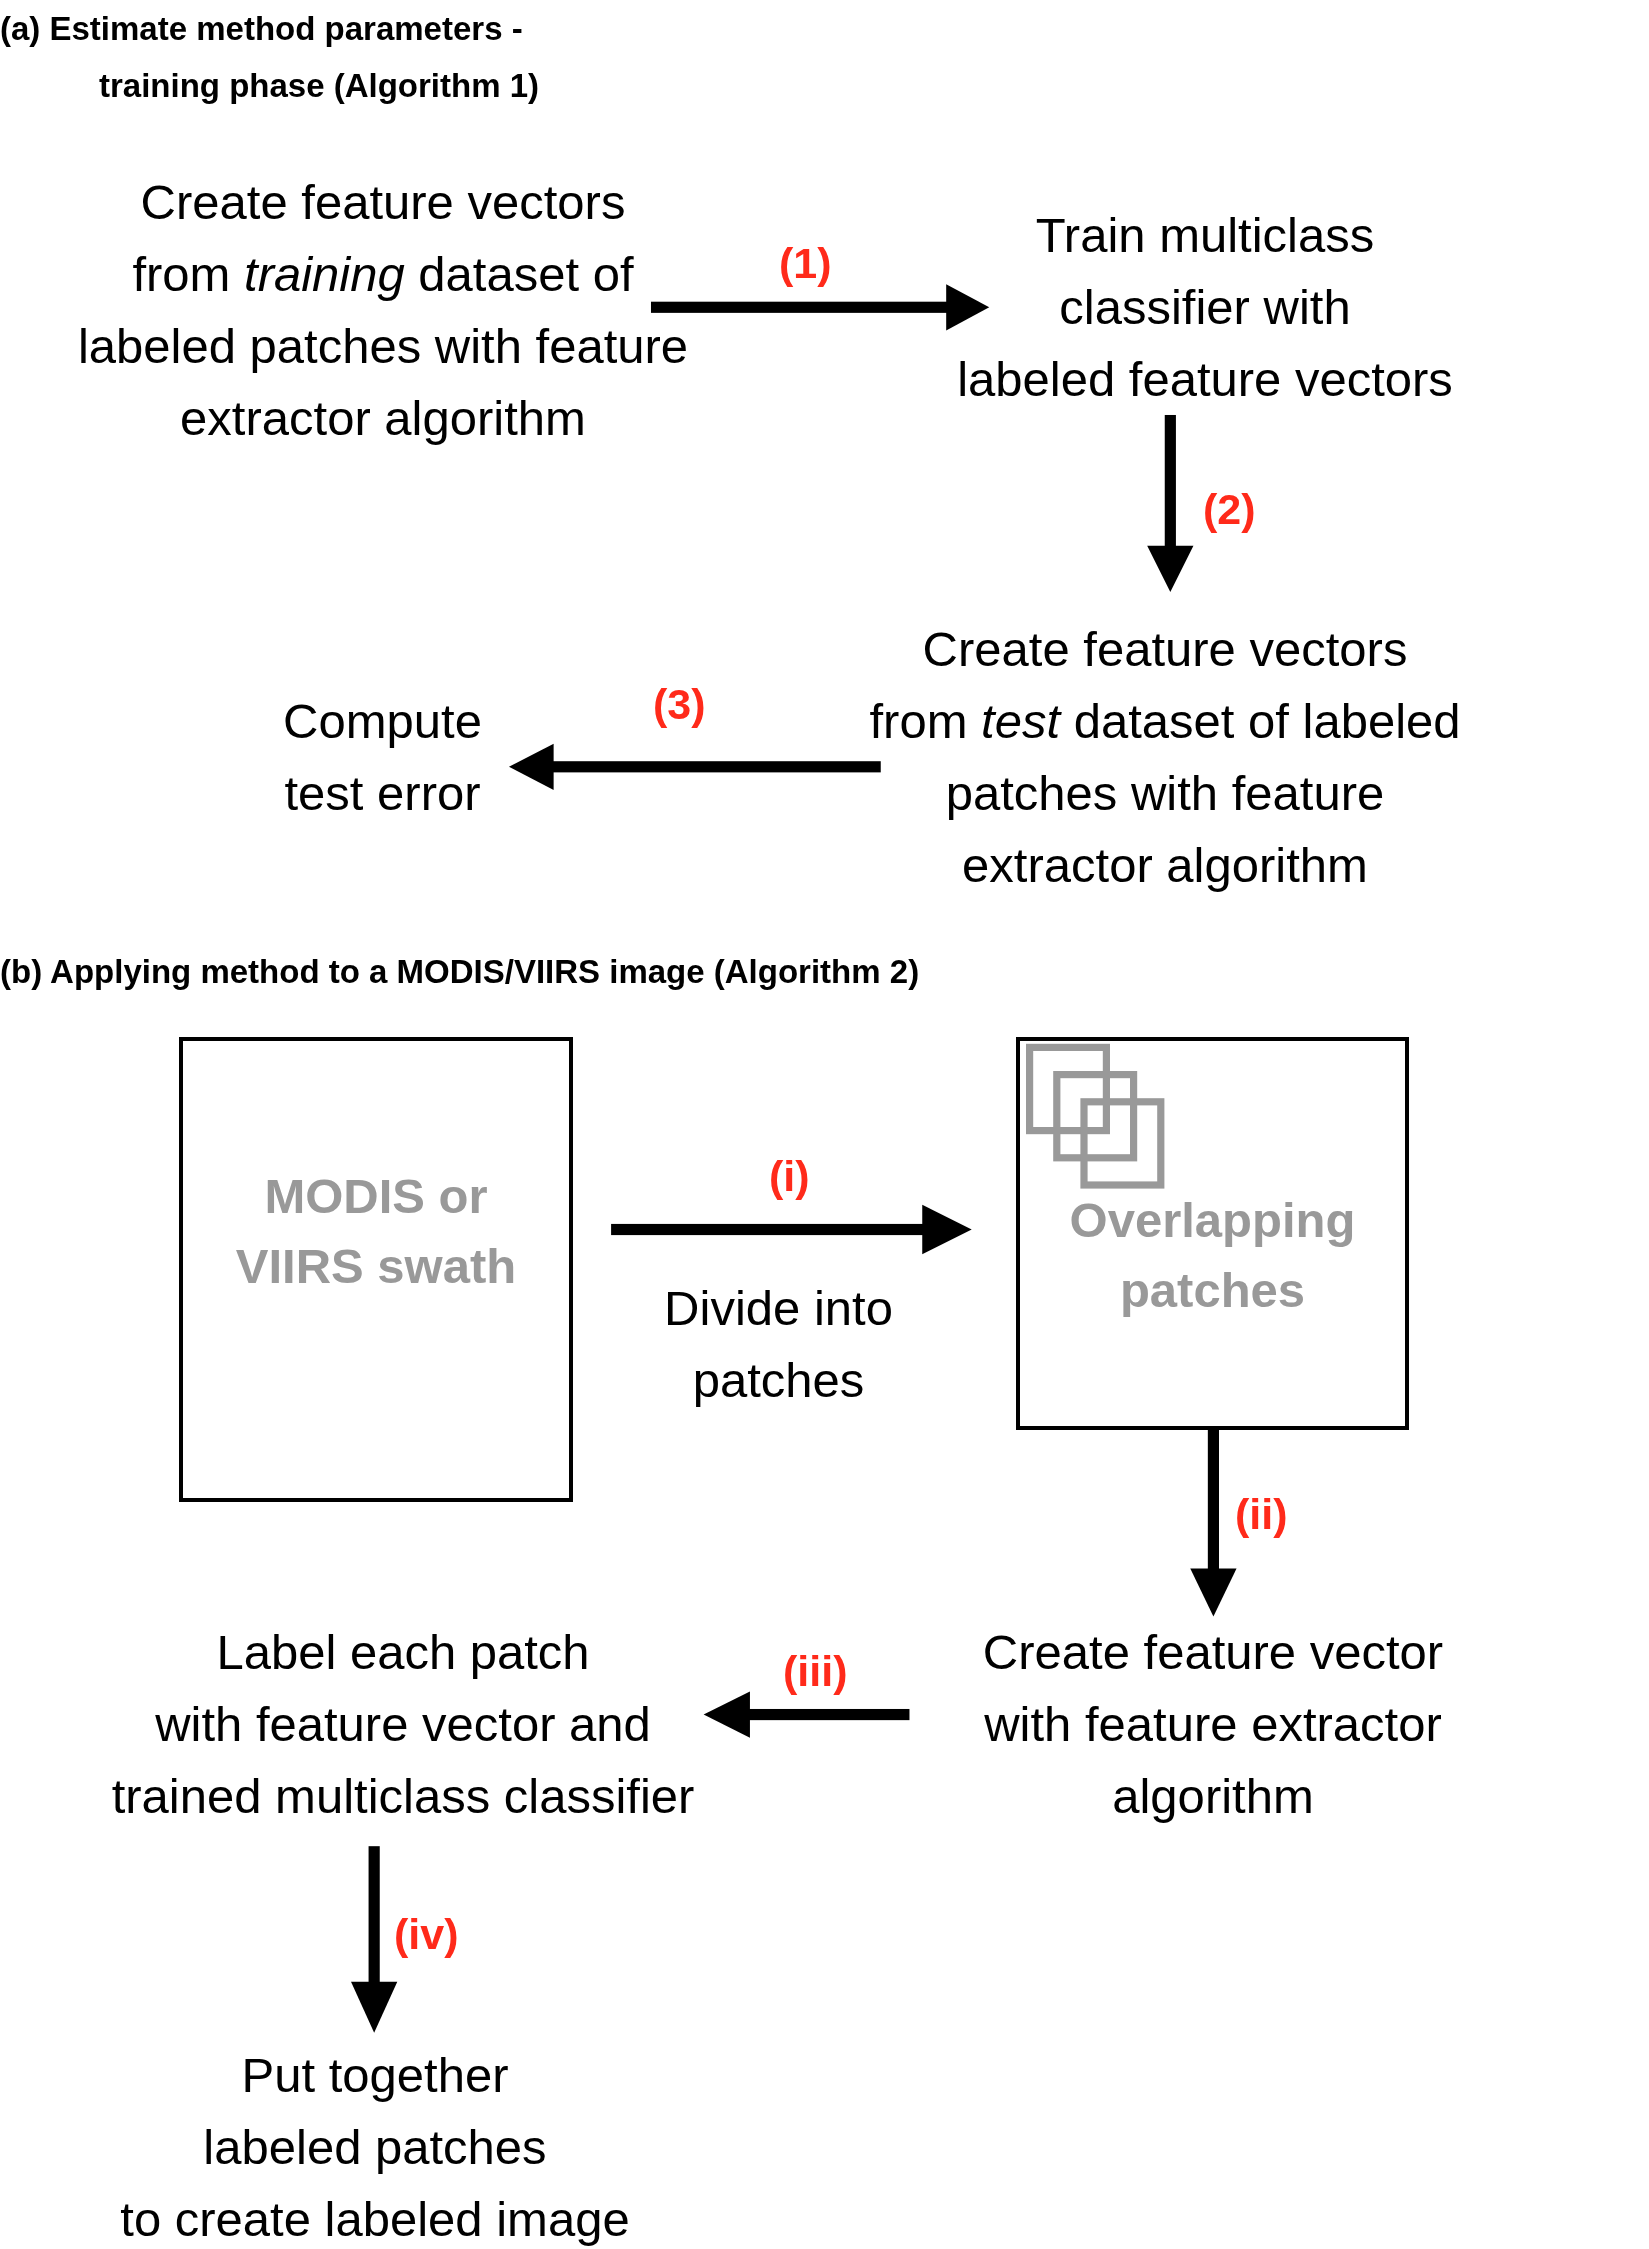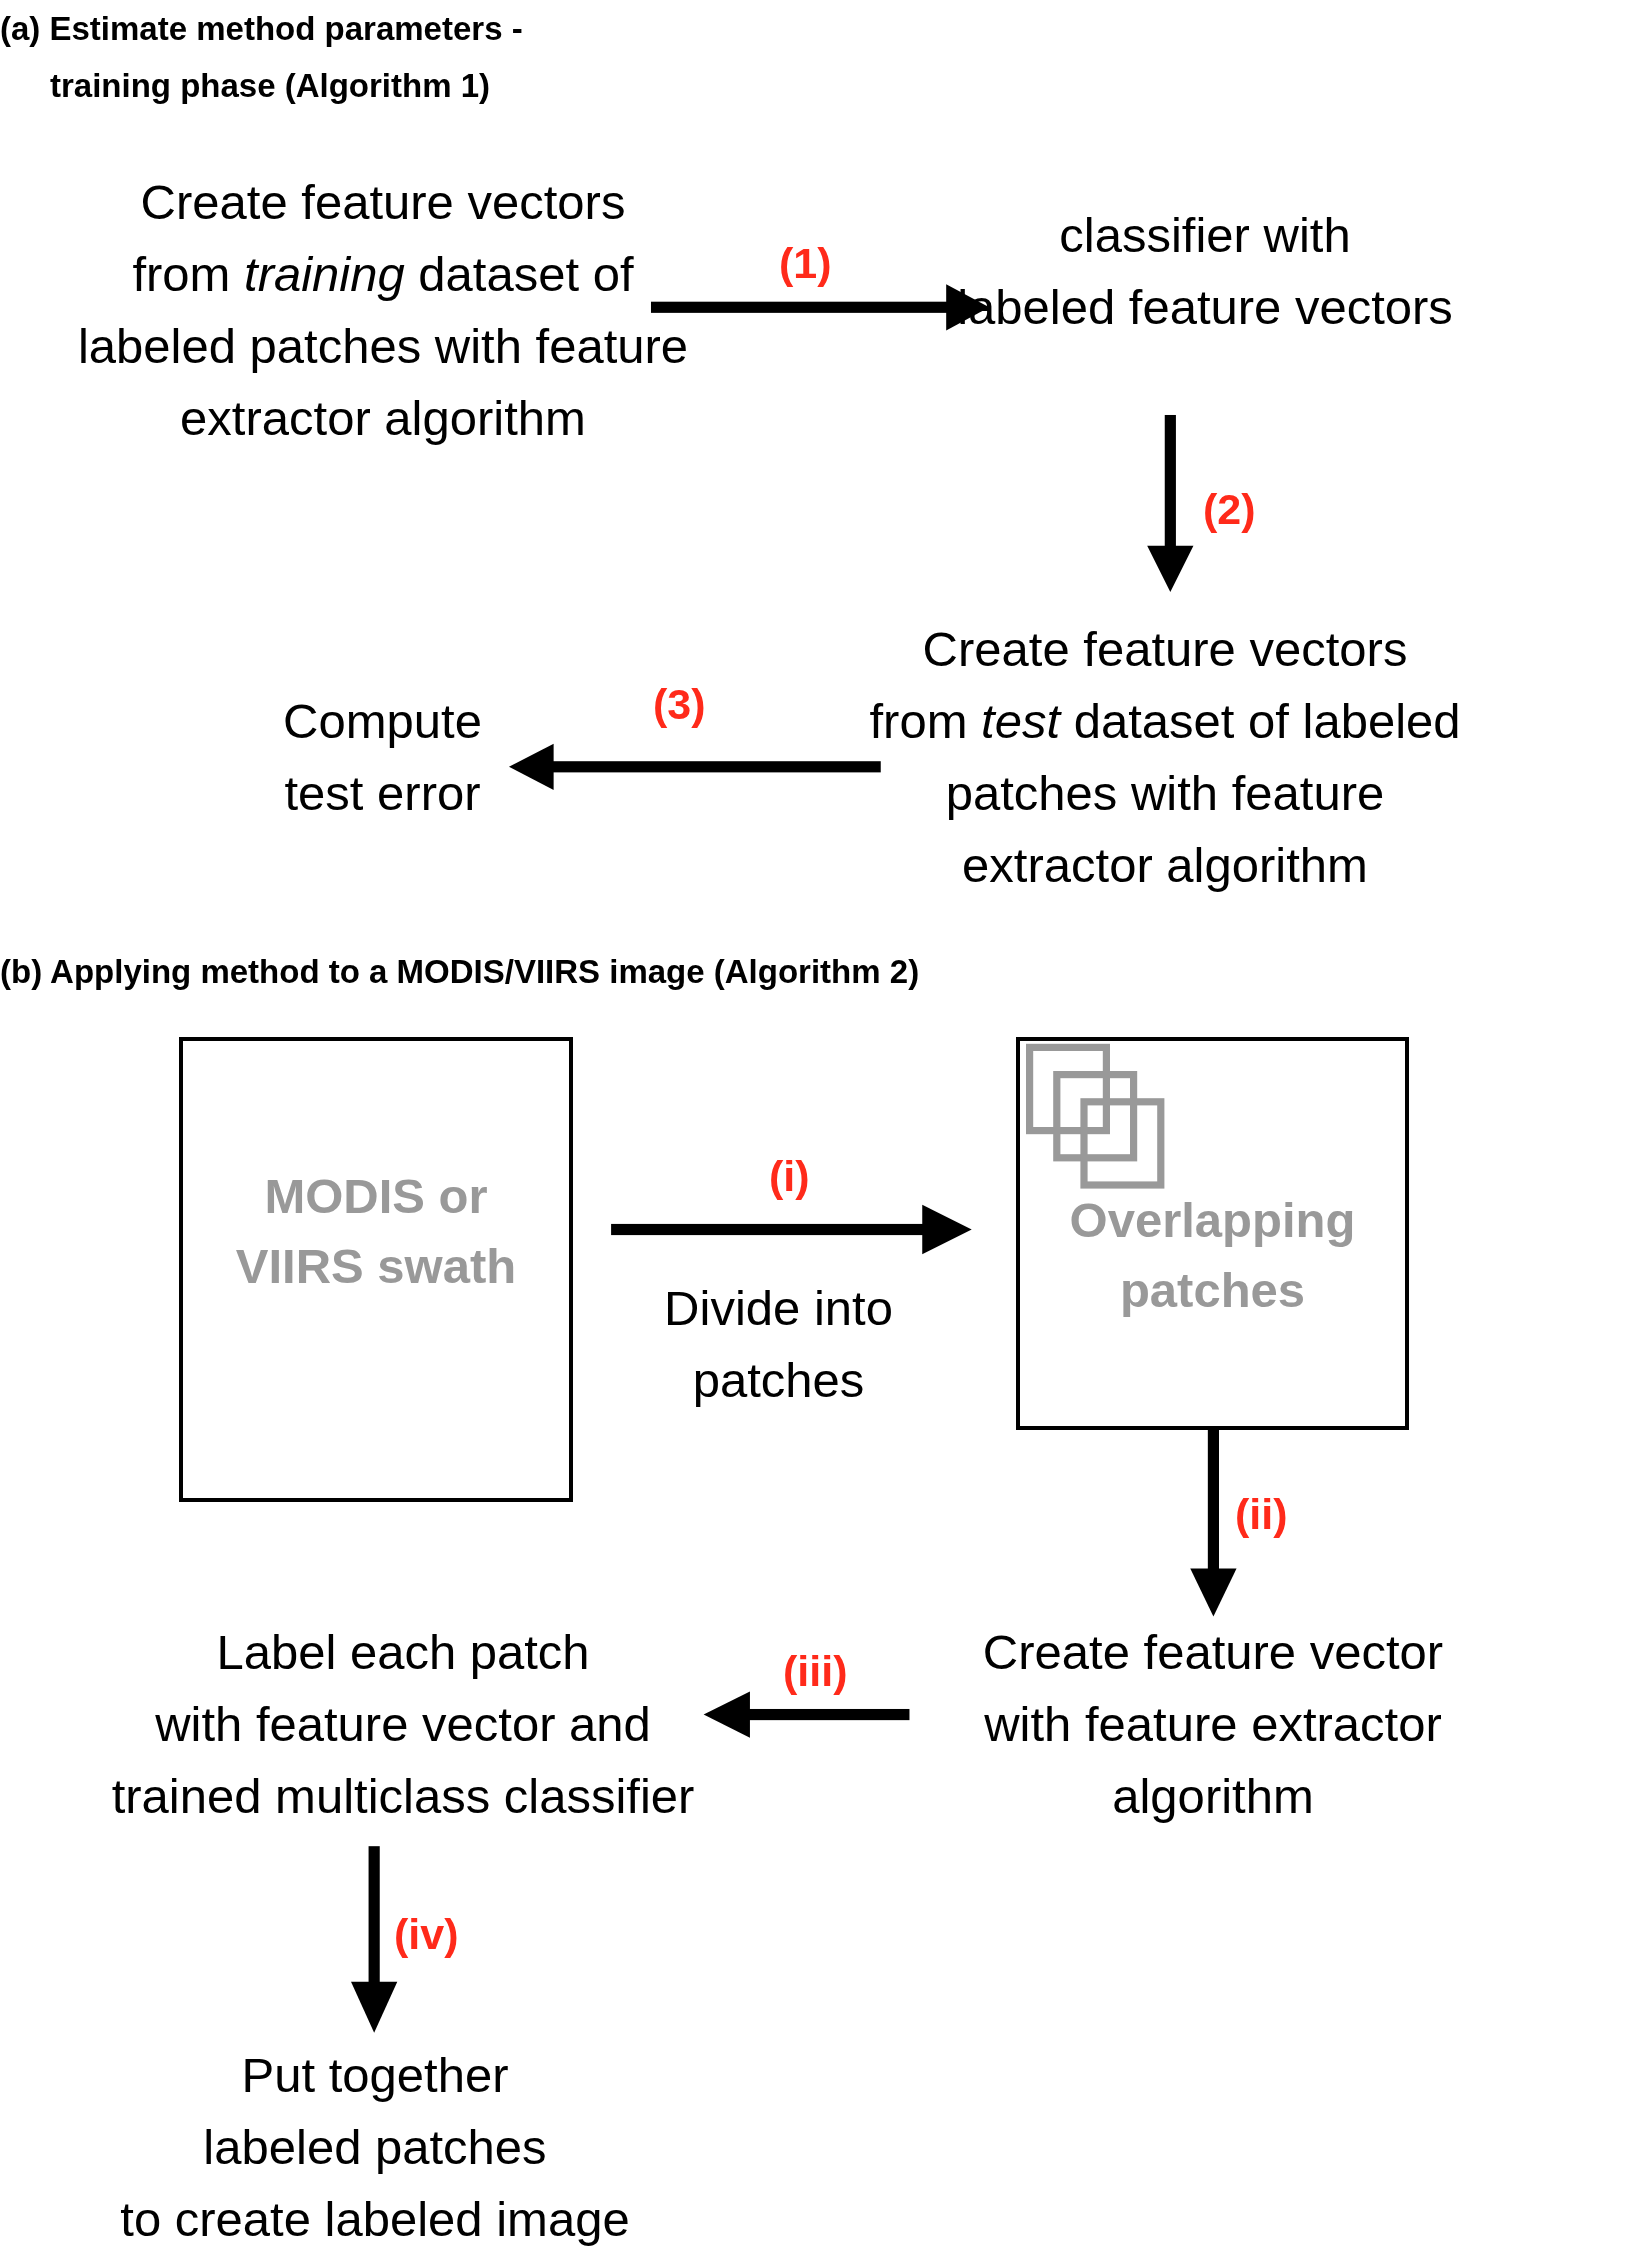--- a/index.html
+++ b/index.html
@@ -11,31 +11,32 @@
   .step { color:#ff2a1a; font-weight:bold; font-size:43px; white-space:nowrap; }
   .boxlabel { color:#999999; font-weight:bold; font-size:49px; line-height:70px; text-align:center; }
   .box { border:4px solid #000; box-sizing:border-box; background:#fff; }
   svg.arrows { position:absolute; left:0; top:0; }
 </style>
 </head>
 <body>
 
 <div class="abs heading" style="left:0; top:0;">
   <div>(a) Estimate method parameters -</div>
-  <div style="padding-left:50px;">training phase (Algorithm 1)</div>
+  <div style="padding-left:99px;">training phase (Algorithm 1)</div>
 </div>
 
 <div class="abs node" style="left:0; top:166px; width:766px;">
   <div>Create feature vectors</div>
   <div><span>from </span><i>training</i><span> dataset of</span></div>
   <div>labeled patches with feature</div>
   <div>extractor algorithm</div>
 </div>
 
 <div class="abs node" style="left:846px; top:199px; width:718px;">
+  <div>Train multiclass</div>
   <div>classifier with</div>
   <div>labeled feature vectors</div>
 </div>
 
 <div class="abs node" style="left:782px; top:613px; width:766px;">
   <div>Create feature vectors</div>
   <div><span>from </span><i>test</i><span> dataset of labeled</span></div>
   <div>patches with feature</div>
   <div>extractor algorithm</div>
 </div>

